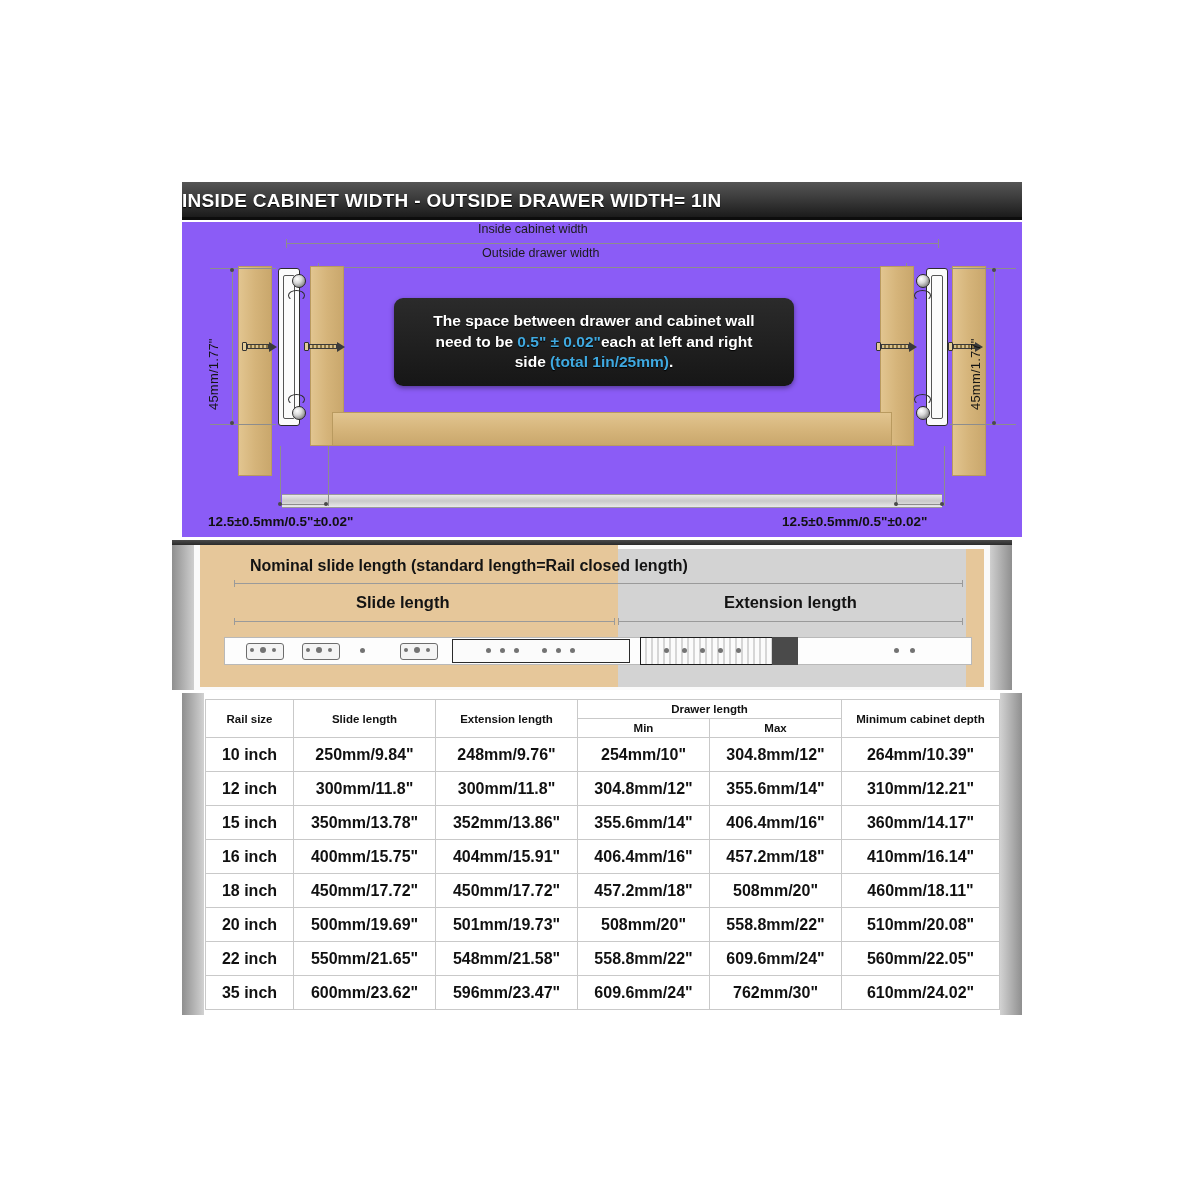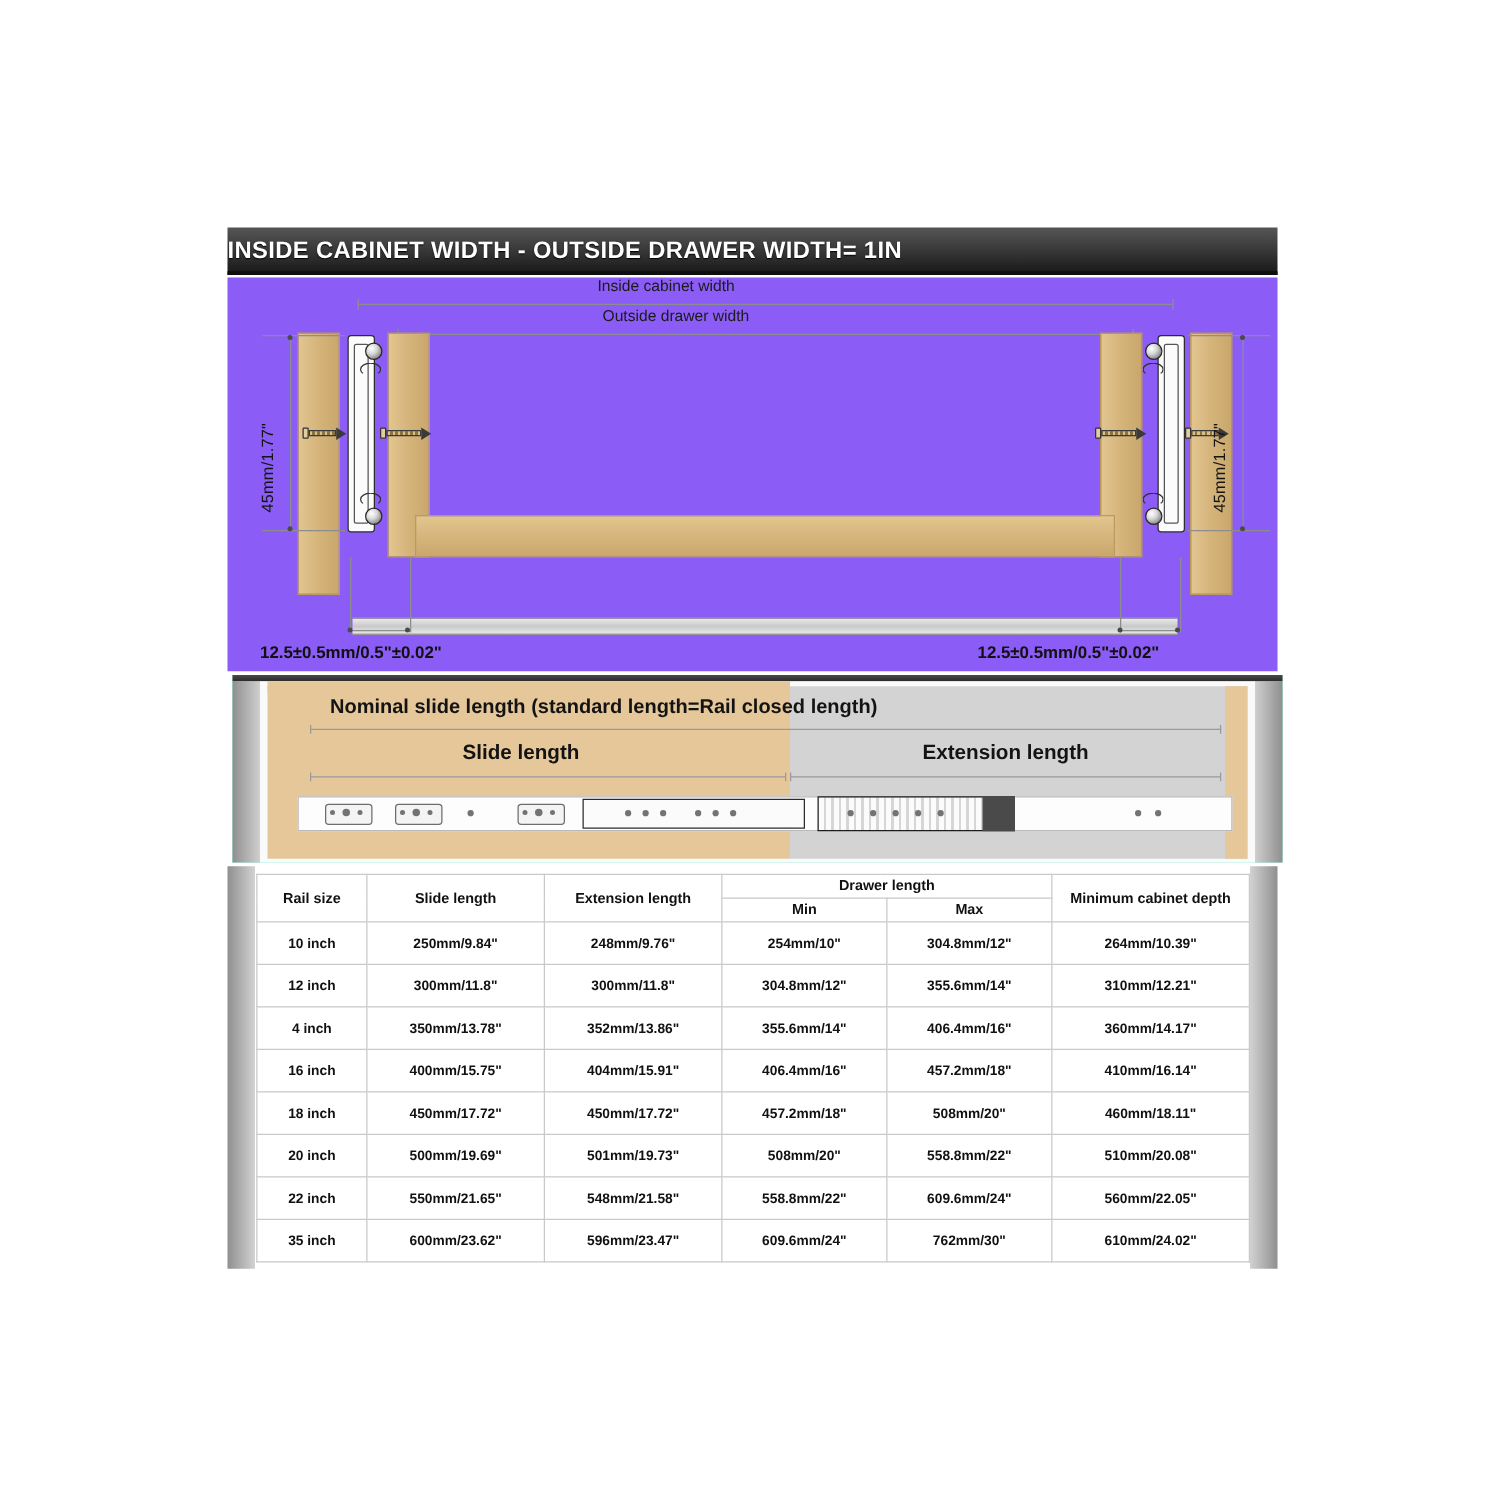--- a/index.html
+++ b/index.html
@@ -53,21 +53,21 @@
         padding:8px 14px;box-sizing:border-box;}
   .callout p{margin:0;color:#ffffff;font-weight:bold;font-size:15.5px;line-height:1.34;
         text-shadow:0 1px 1px #000;}
   .callout .hl{color:#3fa9e0;}
 
   .vlabel{position:absolute;font-size:13px;color:#141414;white-space:nowrap;
         transform-origin:0 0;transform:rotate(-90deg);letter-spacing:.2px;}
   .botlabel{position:absolute;font-size:13.5px;color:#111;white-space:nowrap;font-weight:600;}
 
   
-  .sec2{position:absolute;left:186px;top:540px;width:840px;height:150px;background:#5eead4;}
+  .sec2{position:absolute;left:172px;top:540px;width:840px;height:150px;background:#701a75;}
   .sec2 .topbar{position:absolute;left:0;top:0;width:840px;height:5px;
         background:linear-gradient(180deg,#4a4a4a,#2a2a2a);}
   .sec2 .sidebarL{position:absolute;left:0;top:5px;width:22px;height:145px;
         background:linear-gradient(90deg,#8f8f8f,#cfcfcf);}
   .sec2 .sidebarR{position:absolute;right:0;top:5px;width:22px;height:145px;
         background:linear-gradient(90deg,#cfcfcf,#8f8f8f);}
   .sec2 .stage{position:absolute;left:22px;top:5px;width:796px;height:145px;background:#fafafa;}
   .tanblock{position:absolute;background:#e6c79a;}
   .grayblock{position:absolute;background:#d3d3d3;}
   .sec2lbl{position:absolute;font-size:16.5px;color:#131313;white-space:nowrap;font-weight:600;}
@@ -80,21 +80,21 @@
 
   
   .sec3{position:absolute;left:182px;top:693px;width:840px;height:322px;background:#ffffff;}
   .sec3 .sidebarL{position:absolute;left:0;top:0;width:22px;height:322px;
         background:linear-gradient(90deg,#8f8f8f,#d2d2d2);}
   .sec3 .sidebarR{position:absolute;right:0;top:0;width:22px;height:322px;
         background:linear-gradient(90deg,#d2d2d2,#8f8f8f);}
   table.spec{position:absolute;left:23px;top:6px;width:794px;border-collapse:collapse;
         background:#ffffff;table-layout:fixed;}
   table.spec td,table.spec th{border:1px solid #c9c9c9;text-align:center;
-        font-size:11px;color:#111;font-weight:bold;padding:0;height:33px;
+        font-size:16px;color:#111;font-weight:bold;padding:0;height:33px;
         white-space:nowrap;overflow:hidden;}
   table.spec th{height:18px;font-size:11.5px;}
   table.spec th.tall{height:36px;}
   table.spec td{font-weight:bold;}
   .col1{width:88px;} .col2{width:142px;} .col3{width:142px;}
   .col4{width:132px;} .col5{width:132px;} .col6{width:158px;}
 </style>
 </head>
 <body>
 
@@ -190,20 +190,27 @@
       <div class="arrowdot" style="left:142px;top:280px;"></div>
       <div class="botlabel" style="left:26px;top:292px;">12.5±0.5mm/0.5"±0.02"</div>
 
       <div class="dimtick" style="left:714px;top:224px;height:60px;"></div>
       <div class="dimtick" style="left:762px;top:224px;height:60px;"></div>
       <div class="dimline" style="left:714px;top:282px;width:48px;"></div>
       <div class="arrowdot" style="left:712px;top:280px;"></div>
       <div class="arrowdot" style="left:758px;top:280px;"></div>
       <div class="botlabel" style="left:600px;top:292px;">12.5±0.5mm/0.5"±0.02"</div>
 
+      <div class="callout" style="left:212px;top:76px;width:400px;height:88px;">
+        <p>
+          <span>The space between drawer and cabinet wall</span><br>
+          <span>need to be </span><span class="hl">0.5" ± 0.02"</span><span>each at left and right</span><br>
+          <span>side </span><span class="hl">(total 1in/25mm)</span><span>.</span>
+        </p>
+      </div>
 
     </div>
   </div>
 
   <div class="sec2">
     <div class="topbar"></div>
     <div class="sidebarL"></div>
     <div class="sidebarR"></div>
 
     <div class="stage">
@@ -309,21 +316,21 @@
           </tr>
           <tr>
             <td>12 inch</td>
             <td>300mm/11.8"</td>
             <td>300mm/11.8"</td>
             <td>304.8mm/12"</td>
             <td>355.6mm/14"</td>
             <td>310mm/12.21"</td>
           </tr>
           <tr>
-            <td>4 inch</td>
+            <td>15 inch</td>
             <td>350mm/13.78"</td>
             <td>352mm/13.86"</td>
             <td>355.6mm/14"</td>
             <td>406.4mm/16"</td>
             <td>360mm/14.17"</td>
           </tr>
           <tr>
             <td>16 inch</td>
             <td>400mm/15.75"</td>
             <td>404mm/15.91"</td>

